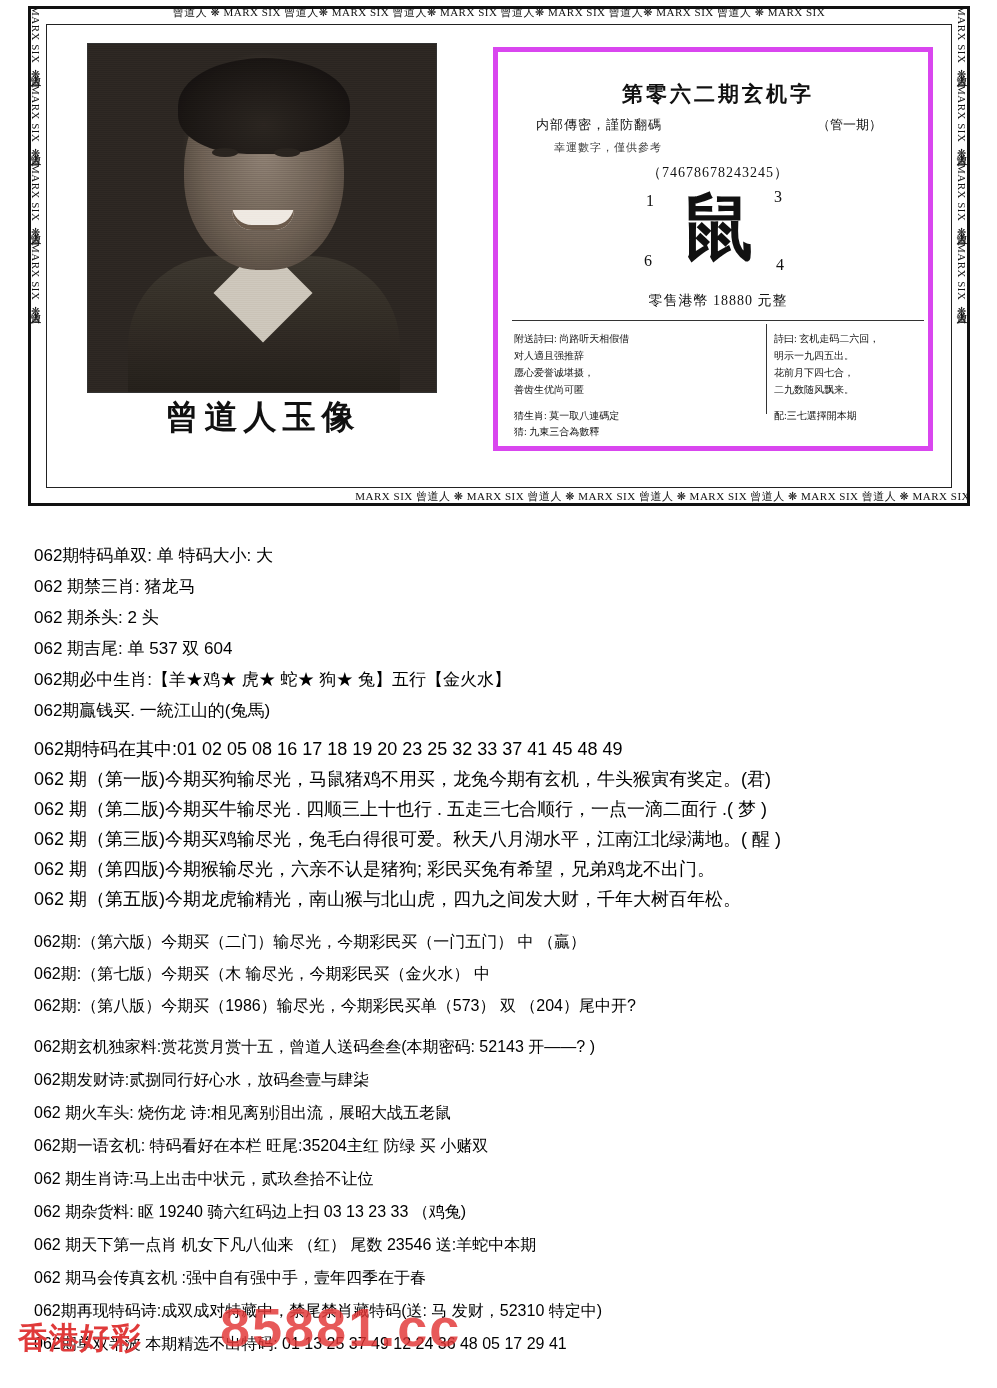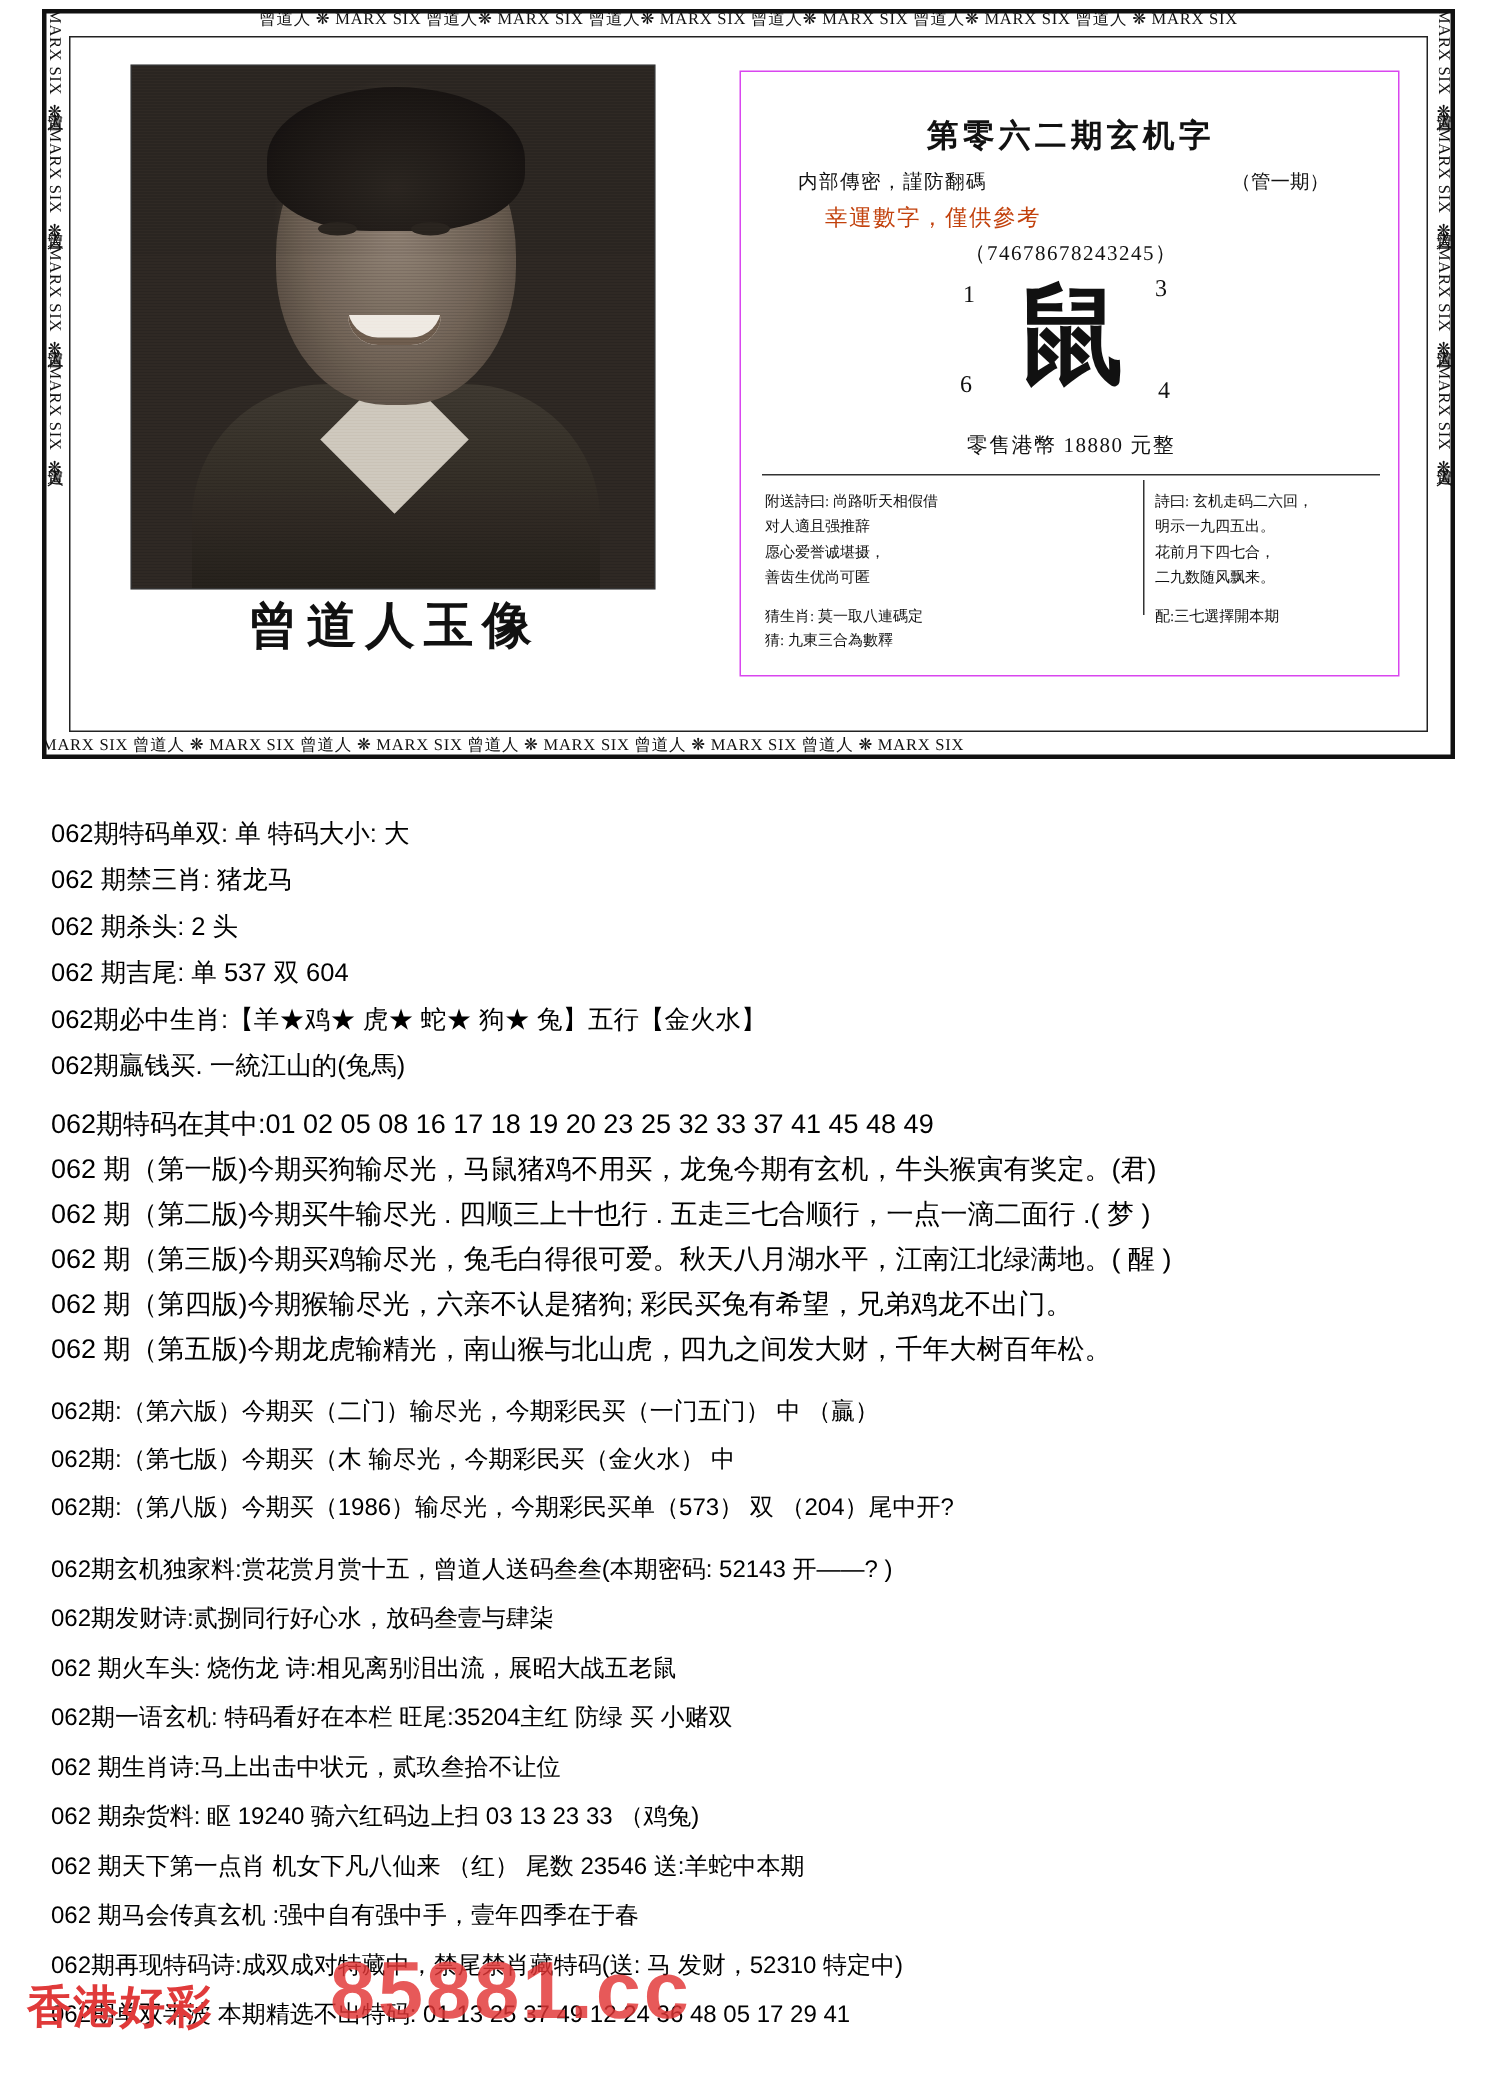--- a/index.html
+++ b/index.html
@@ -38,21 +38,21 @@
     color: #111;
     white-space: nowrap;
     overflow: hidden;
   }
   .marquee-top {
     left: 0; top: -1px; width: 942px; height: 18px;
     text-align: center;
   }
   .marquee-bottom {
     left: 0; bottom: -1px; width: 942px; height: 18px;
-    text-align: left;
+    text-align: right;
   }
   .marquee-left, .marquee-right {
     top: 0; width: 18px; height: 500px;
     writing-mode: vertical-rl;
     text-orientation: mixed;
     font-size: 11px;
     line-height: 18px;
   }
   .marquee-left { left: -1px; transform: scaleY(1); }
   .marquee-right { right: -1px; }
@@ -160,21 +160,21 @@
     line-height: 13px;
     color: #222;
     text-align: center;
   }
 
   
   .right-panel {
     position: absolute;
     left: 446px; top: 22px;
     width: 440px; height: 404px;
-    border: 1px solid #d946ef;
+    border: 5px solid #d946ef;
     box-sizing: border-box;
     background: #fff;
   }
   .rp-title {
     position: absolute;
     left: 0; top: 28px; width: 440px;
     text-align: center;
     font-family: "Liberation Serif", serif;
     font-weight: bold;
     font-size: 21px;
@@ -193,23 +193,23 @@
     position: absolute;
     right: 46px; top: 64px;
     font-family: "Liberation Serif", serif;
     font-size: 13px;
     color: #111;
   }
   .rp-sub2 {
     position: absolute;
     left: 56px; top: 88px;
     font-family: "Liberation Serif", serif;
-    font-size: 15px;
+    font-size: 11px;
     letter-spacing: 1px;
-    color: #c2410c;
+    color: #404040;
   }
   .rp-nums {
     position: absolute;
     left: 0; top: 112px; width: 440px;
     text-align: center;
     font-family: "Liberation Serif", serif;
     font-size: 14px;
     letter-spacing: 1px;
     color: #111;
   }

